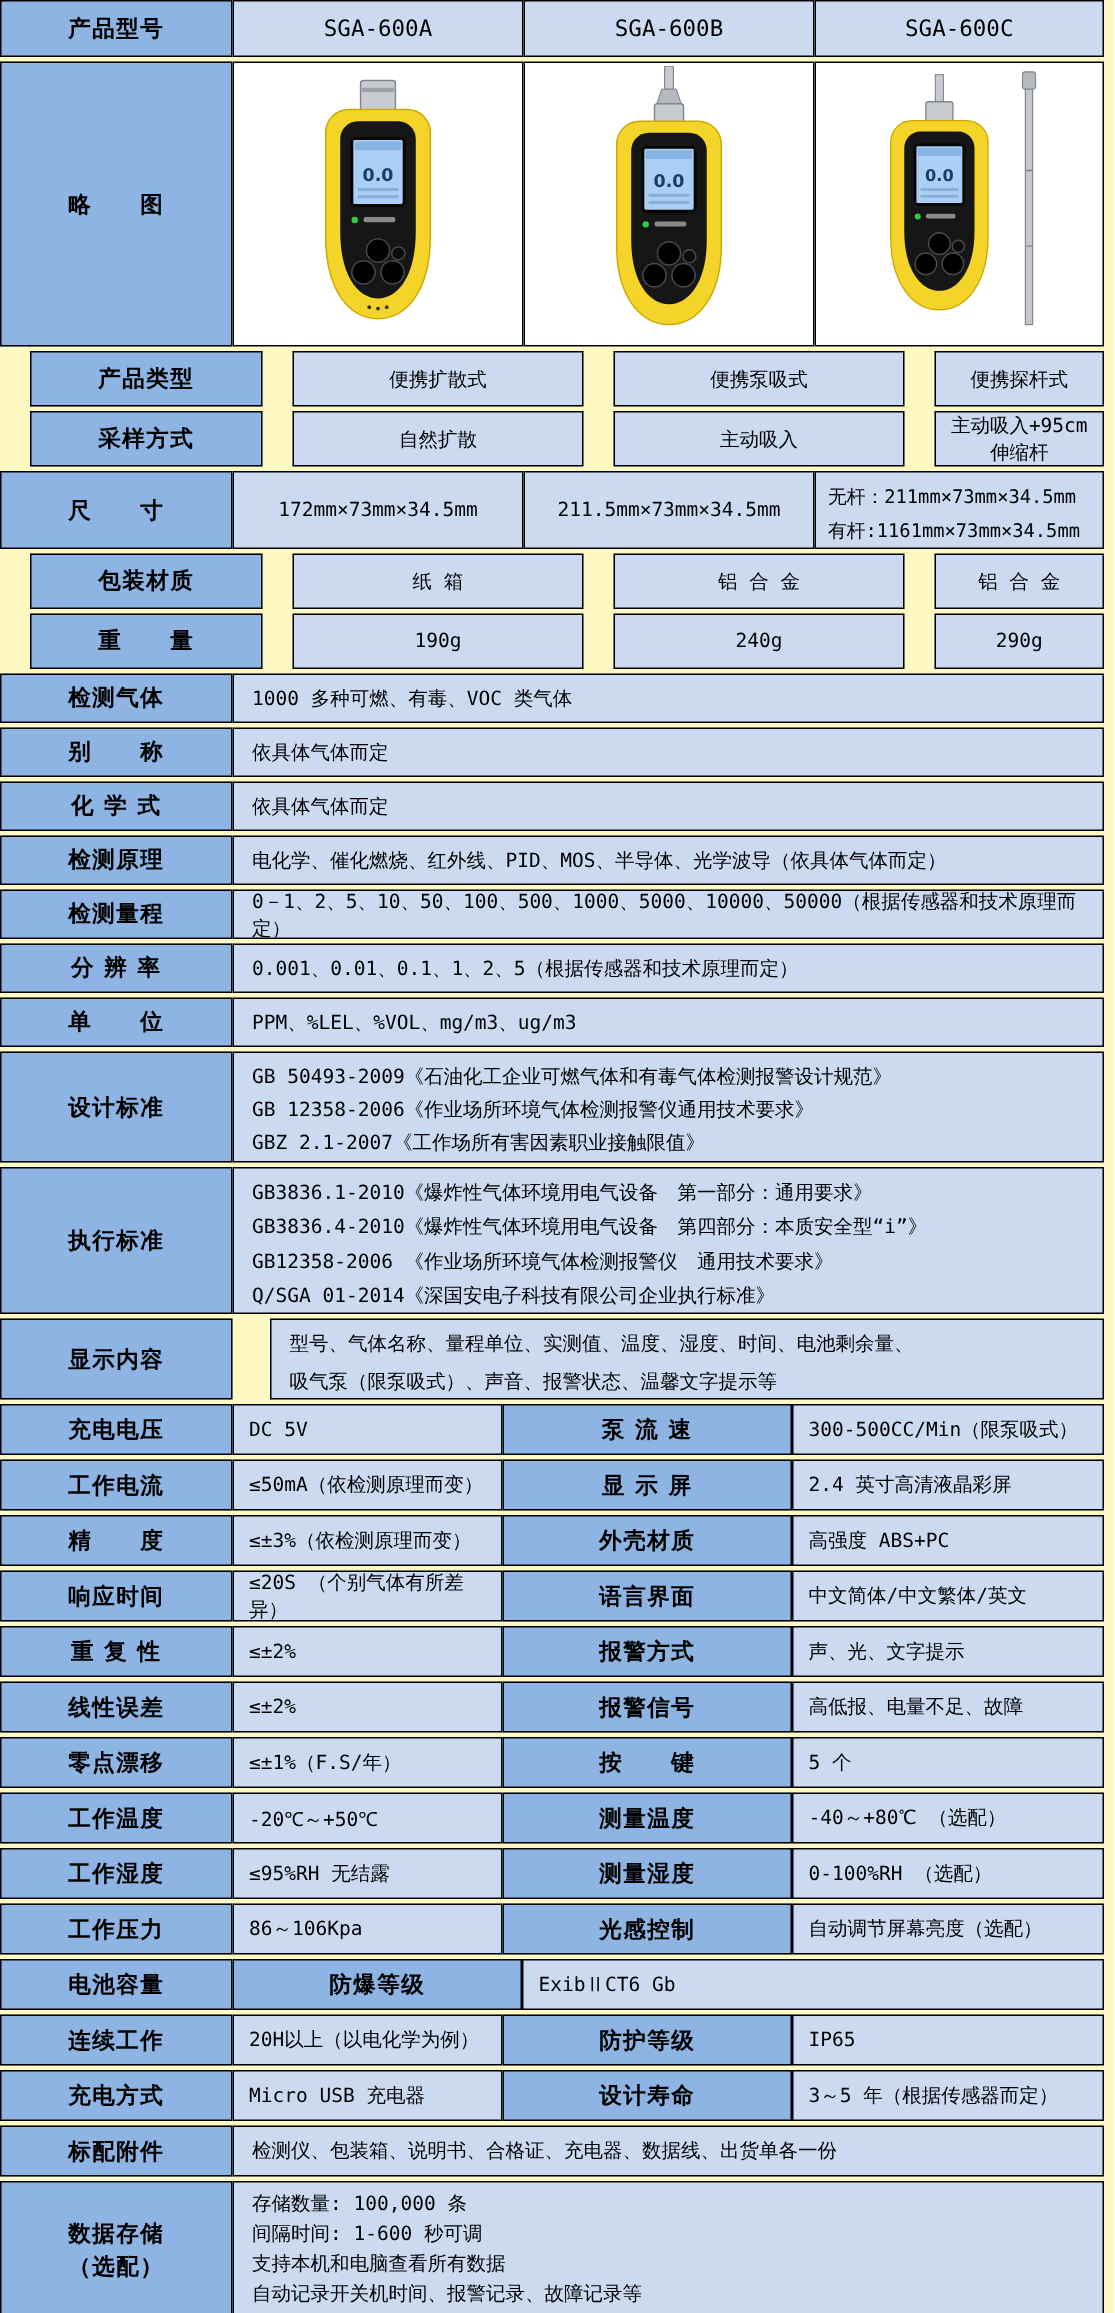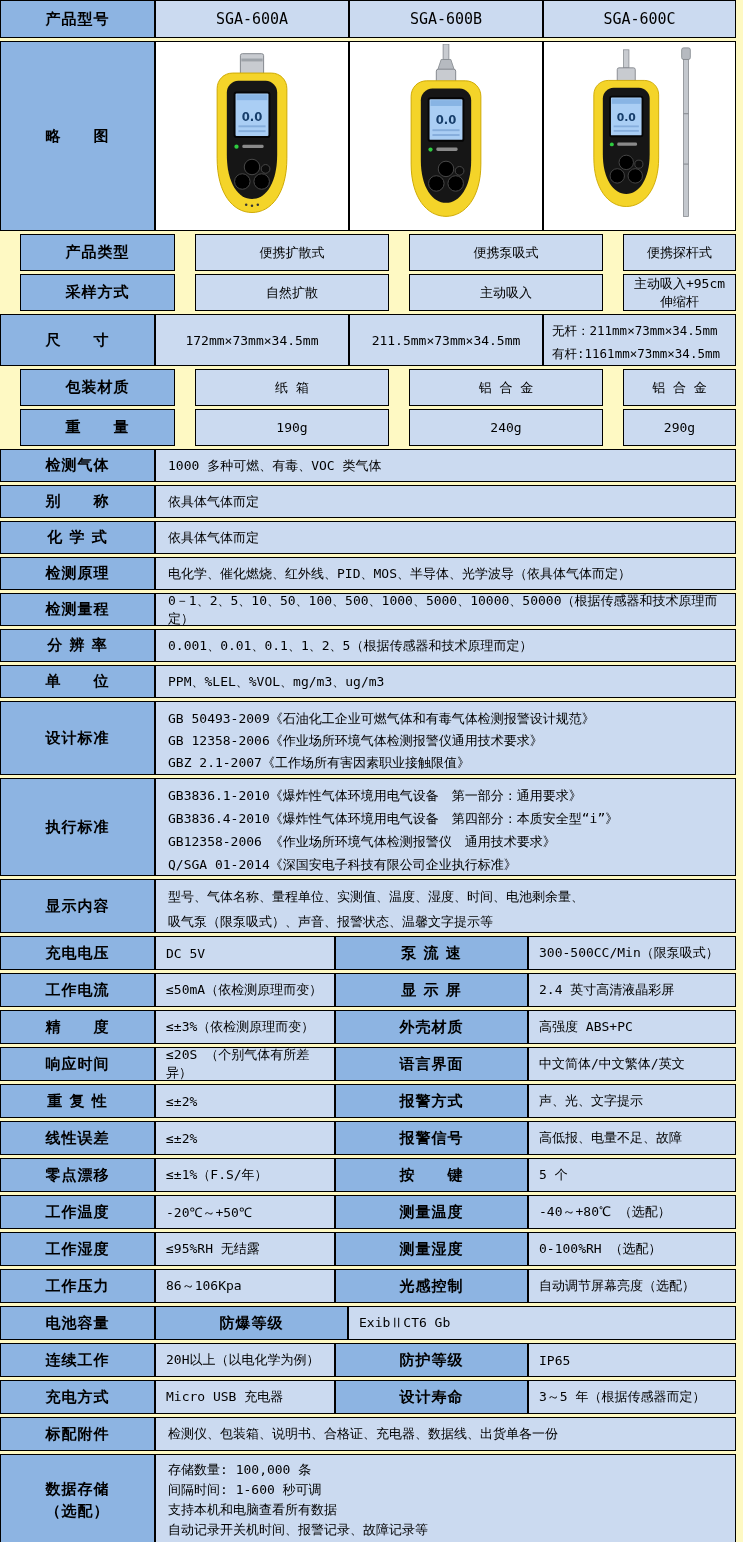--- a/index.html
+++ b/index.html
@@ -36,21 +36,21 @@
   .lines{display:block;padding:4px 12px;}
   .lines > div{white-space:nowrap;}
   
   .rh-head{height:38px;}
   .rh-pic{height:190px;}
   .rh-37 .cell{height:37px;margin-left:20px;} .rh-37{height:37px;}
   .rh-size{height:52px;}
   .rh-33{height:33px;}
   .rh-design{height:74px;} .rh-design .lines{line-height:22px;padding-top:6px;}
   .rh-exec{height:98px;}   .rh-exec .lines{line-height:23px;padding-top:5px;}
-  .rh-disp{height:54px;}   .rh-disp .lines{line-height:25px;padding-top:4px;}
+  .rh-disp{height:54px;gap:25px;}   .rh-disp .lines{line-height:25px;padding-top:4px;}
   .rh-two{height:34px;}
   .rh-acc{height:34px;}
   .rh-store{flex:1 1 auto;}
   .rh-store .lines{line-height:20px;padding-top:5px;}
   .size-c{display:block;padding:4px 8px;text-align:left;}
   .size-c > div{line-height:23px;white-space:nowrap;font-size:12.5px;}
   .model{font-size:15px;}
   .store-lbl div{line-height:22px;}
   svg text{font-family:"DejaVu Sans","Liberation Sans",sans-serif;}
 </style>

